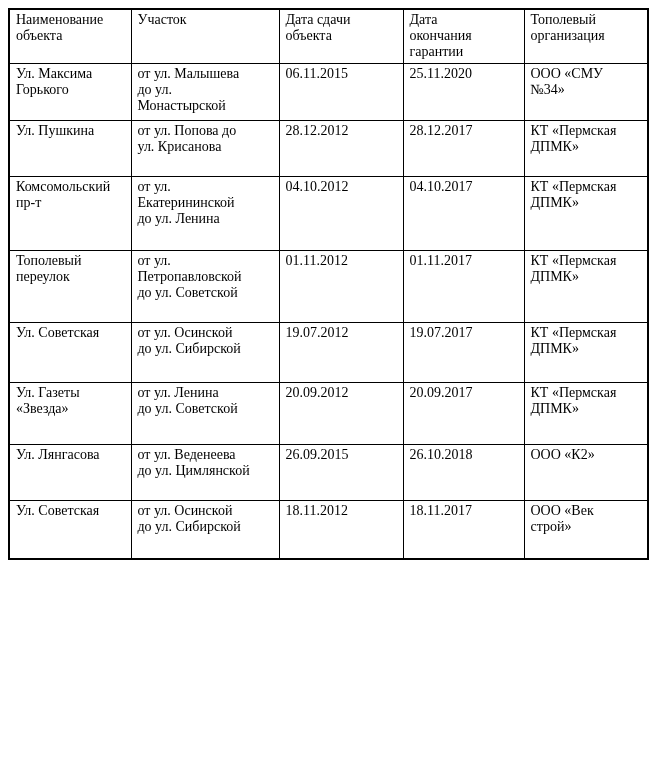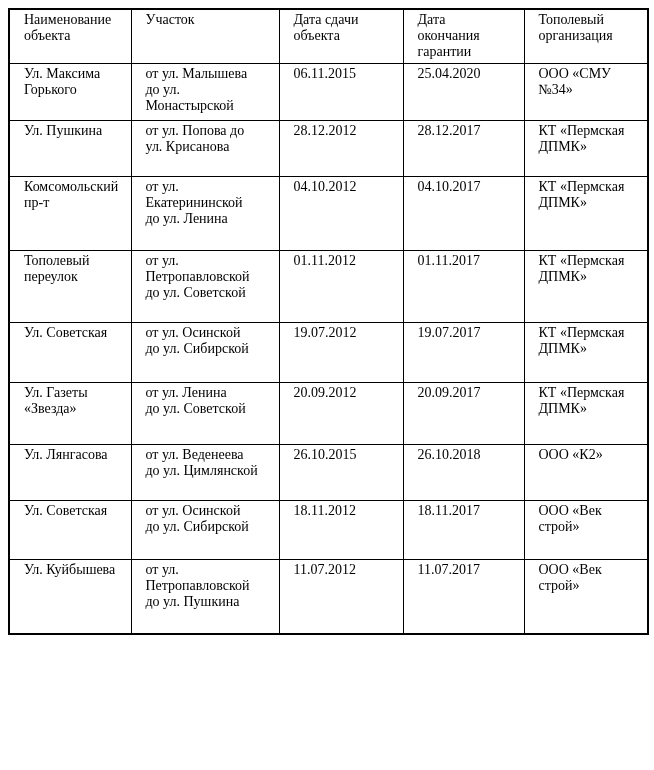--- a/index.html
+++ b/index.html
@@ -20,21 +20,21 @@
     table-layout: fixed;
     width: 639px;
   }
   .doc-table th, .doc-table td {
     border: 1px solid #000000;
     vertical-align: top;
     text-align: left;
     font-weight: normal;
     font-size: 14px;
     line-height: 16px;
-    padding: 2px 4px 2px 14px;
+    padding: 2px 4px 2px 6px;
     white-space: pre-line;
     overflow: hidden;
     box-sizing: border-box;
   }
 </style>
 </head>
 <body>
 
 <table class="doc-table">
   <colgroup>
@@ -59,21 +59,21 @@
     </tr>
   </thead>
   <tbody>
     <tr style="height:57px">
       <td>Ул. Максима
 Горького</td>
       <td>от ул. Малышева
 до ул.
 Монастырской</td>
       <td>06.11.2015</td>
-      <td>25.04.2020</td>
+      <td>25.11.2020</td>
       <td>ООО «СМУ
 №34»</td>
     </tr>
     <tr style="height:56px">
       <td>Ул. Пушкина</td>
       <td>от ул. Попова до
 ул. Крисанова</td>
       <td>28.12.2012</td>
       <td>28.12.2017</td>
       <td>КТ «Пермская
@@ -117,37 +117,27 @@
 до ул. Советской</td>
       <td>20.09.2012</td>
       <td>20.09.2017</td>
       <td>КТ «Пермская
 ДПМК»</td>
     </tr>
     <tr style="height:56px">
       <td>Ул. Лянгасова</td>
       <td>от ул. Веденеева
 до ул. Цимлянской</td>
-      <td>26.10.2015</td>
+      <td>26.09.2015</td>
       <td>26.10.2018</td>
       <td>ООО «К2»</td>
     </tr>
     <tr style="height:59px">
       <td>Ул. Советская</td>
       <td>от ул. Осинской
 до ул. Сибирской</td>
       <td>18.11.2012</td>
       <td>18.11.2017</td>
       <td>ООО «Век
 строй»</td>
     </tr>
-    <tr style="height:75px">
-      <td>Ул. Куйбышева</td>
-      <td>от ул.
-Петропавловской
-до ул. Пушкина</td>
-      <td>11.07.2012</td>
-      <td>11.07.2017</td>
-      <td>ООО «Век
-строй»</td>
-    </tr>
   </tbody>
 </table>
 
 </body></html>

